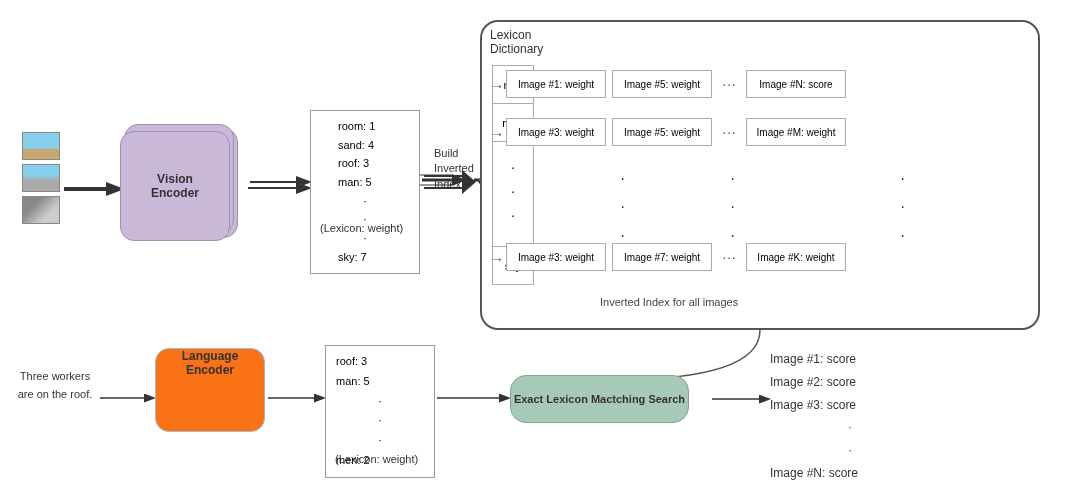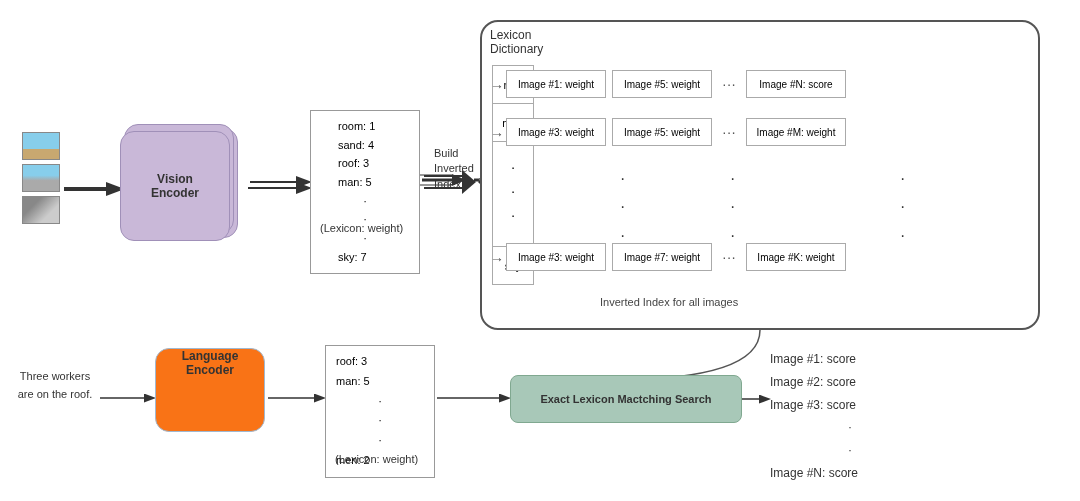--- a/index.html
+++ b/index.html
@@ -194,23 +194,23 @@
       left: 335px;
       font-size: 11px;
       color: #333;
     }
 
     
     .search-box {
       position: absolute;
       top: 375px;
       left: 510px;
-      width: 232px;
+      width: 179px;
       height: 48px;
-      border-radius: 8px;
+      border-radius: 16px;
       background: #a8c8b8;
       border: 1px solid #80a890;
       display: flex;
       align-items: center;
       justify-content: center;
       font-size: 11px;
       font-weight: bold;
       color: #333;
       text-align: center;
     }

